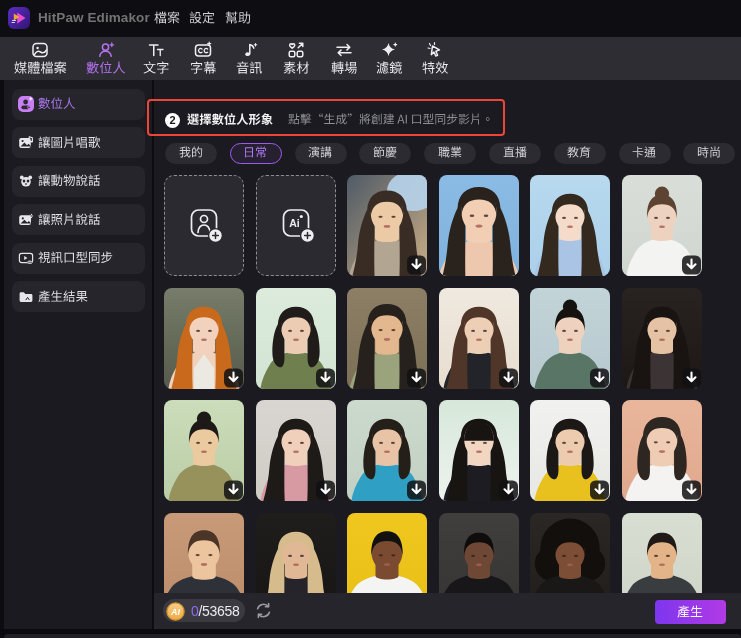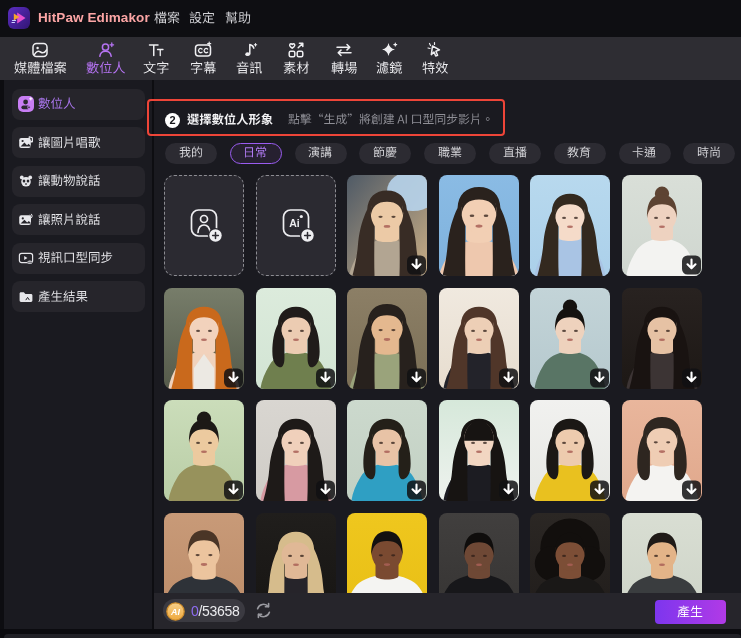--- a/index.html
+++ b/index.html
@@ -11,21 +11,21 @@
         <linearGradient id="lg1" x1="0" y1="0" x2="1" y2="1">
 <stop offset="0" stop-color="#5b2ec2"></stop>
           <stop offset="1" stop-color="#321573"></stop>
         </linearGradient>
       </defs>
 <rect width="22" height="22" rx="6" fill="url(#lg1)"></rect>
 <polygon points="9.2,5.5 9.2,16.5 17.5,11" fill="#e84fd0"></polygon>
 <polygon points="5.8,6.5 5.8,13.5 11.4,10" fill="#f7a62c"></polygon>
 <path d="M4.5,13.5 L7.5,13.5 M4,15.5 L6.5,15.5" stroke="#cfd4ff" stroke-width="1.1" stroke-linecap="round"></path>
 </svg>
-<div class="abs" style="left:38px;top:10px;font:700 13.5px 'Liberation Sans',sans-serif;color:#fca5a5;letter-spacing:.1px">HitPaw Edimakor</div>
+<div class="abs" style="left:38px;top:10px;font:700 13.5px 'Liberation Sans',sans-serif;color:#737373;letter-spacing:.1px">HitPaw Edimakor</div>
 <div style="position:absolute;left:153px;top:11px;width:29px;height:16px"><svg width="29" height="16" viewBox="0 0 29 16">
         <path d="M1.7 3.3H5.6V4.3H1.7ZM3.4 0.5H4.3V12.5H3.4ZM3.4 3.9 4 4.1Q3.8 4.9 3.6 5.7Q3.4 6.5 3.1 7.3Q2.9 8.1 2.6 8.8Q2.2 9.5 1.9 10Q1.8 9.8 1.7 9.6Q1.5 9.3 1.4 9.2Q1.7 8.7 2 8.1Q2.3 7.5 2.6 6.8Q2.9 6.1 3.1 5.3Q3.3 4.6 3.4 3.9ZM4.2 5.2Q4.3 5.3 4.6 5.6Q4.8 5.9 5 6.3Q5.3 6.7 5.5 7Q5.7 7.4 5.8 7.5L5.3 8.2Q5.2 8 5 7.6Q4.8 7.2 4.6 6.8Q4.3 6.4 4.1 6.1Q3.9 5.7 3.8 5.5ZM6.8 9.4H12.4V10.2H6.8ZM6.7 11.2H12.4V12H6.7ZM9 0.5H10V3.1H9ZM9.1 8.1H9.9V11.6H9.1ZM5.8 2.6H13.3V4.7H12.4V3.4H6.7V4.7H5.8ZM6.1 7.7H13V12.5H12V8.4H7V12.5H6.1ZM7.9 5V6.2H11.3V5ZM7 4.3H12.2V6.9H7ZM6.4 1 7.2 0.7Q7.5 1.1 7.7 1.5Q7.9 2 8 2.3L7.2 2.7Q7.1 2.3 6.9 1.8Q6.7 1.4 6.4 1ZM11.8 0.6 12.7 1Q12.4 1.4 12.2 1.9Q11.9 2.3 11.6 2.7L10.9 2.4Q11.1 2 11.4 1.5Q11.6 1 11.8 0.6ZM20 7.4H21V12.5H20ZM15 1.5H26V3.4H25.1V2.3H16V3.4H15ZM14.8 3.8H26.2V4.6H14.8ZM14.7 8.4H26.3V9.3H14.7ZM23.2 2.9 24.2 3.1Q23.8 4.3 23.1 5.2Q22.3 6 21.2 6.5Q20.2 7 18.6 7.3Q17.1 7.6 15.2 7.7Q15.1 7.5 15 7.3Q14.9 7.1 14.8 6.9Q16.7 6.8 18.1 6.6Q19.6 6.3 20.6 5.9Q21.6 5.4 22.2 4.7Q22.9 4 23.2 2.9ZM16.5 5.9 17.3 5.3Q18.5 5.5 19.7 5.7Q21 5.9 22.1 6.2Q23.3 6.4 24.3 6.7Q25.3 7 26.1 7.2L25.1 7.9Q24.2 7.5 22.8 7.2Q21.5 6.8 19.8 6.5Q18.2 6.2 16.5 5.9ZM19.6 0.7 20.6 0.5Q20.8 0.8 21 1.1Q21.2 1.5 21.4 1.7L20.3 2.1Q20.2 1.8 20 1.4Q19.8 1 19.6 0.7ZM16.5 5.9Q17 5.4 17.5 4.9Q18.1 4.3 18.6 3.6Q19.1 3 19.5 2.5L20.4 2.8Q20.1 3.3 19.5 3.9Q19 4.5 18.5 5Q18 5.5 17.5 5.9ZM17.9 9.6 18.9 9.9Q18.5 10.3 18 10.7Q17.4 11.1 16.8 11.5Q16.2 11.8 15.7 12.1Q15.6 12 15.4 11.9Q15.3 11.7 15.1 11.6Q15 11.5 14.8 11.4Q15.7 11.1 16.6 10.6Q17.4 10.1 17.9 9.6ZM22 10 22.6 9.4Q23.2 9.7 23.9 10Q24.5 10.4 25.1 10.8Q25.7 11.1 26.1 11.4L25.4 12.1Q25 11.8 24.5 11.4Q23.9 11.1 23.2 10.7Q22.6 10.3 22 10Z" fill="#d2d2d6"></path>
       </svg></div>
 <div style="position:absolute;left:188px;top:11px;width:29px;height:16px"><svg width="29" height="16" viewBox="0 0 29 16">
         <path d="M2.2 4.5H6V5.2H2.2ZM2.2 6.2H6V6.9H2.2ZM1.6 2.7H6.6V3.5H1.6ZM2.6 7.9H6V11.7H2.6V10.9H5.2V8.7H2.6ZM2.2 7.9H3V12.3H2.2ZM3 0.9 3.8 0.5Q4.1 0.9 4.4 1.3Q4.6 1.8 4.8 2.1L4 2.6Q3.8 2.2 3.6 1.7Q3.3 1.2 3 0.9ZM7.9 1H11.2V1.9H7.9ZM6.4 6.3H12.2V7.2H6.4ZM11.8 6.3H12L12.2 6.2L12.8 6.5Q12.4 7.7 11.8 8.7Q11.1 9.7 10.3 10.4Q9.5 11.1 8.5 11.7Q7.5 12.2 6.5 12.5Q6.4 12.4 6.3 12.2Q6.2 12 6.1 11.9Q6 11.7 5.9 11.6Q6.9 11.4 7.8 10.9Q8.8 10.5 9.5 9.8Q10.3 9.2 10.9 8.3Q11.5 7.5 11.8 6.4ZM7.8 7.1Q8.3 8.2 9.1 9.1Q9.9 10 11.1 10.6Q12.2 11.3 13.6 11.6Q13.5 11.7 13.3 11.8Q13.2 12 13.1 12.2Q13 12.3 12.9 12.5Q10.8 11.9 9.3 10.6Q7.8 9.3 7 7.4ZM7.7 1H8.6V2.4Q8.6 3 8.4 3.7Q8.3 4.3 7.9 4.9Q7.5 5.5 6.7 5.9Q6.6 5.8 6.5 5.7Q6.4 5.6 6.3 5.4Q6.1 5.3 6.1 5.2Q6.8 4.8 7.1 4.3Q7.5 3.9 7.6 3.4Q7.7 2.9 7.7 2.4ZM10.8 1H11.7V4Q11.7 4.3 11.7 4.4Q11.7 4.5 11.9 4.5Q11.9 4.5 12.1 4.5Q12.3 4.5 12.4 4.5Q12.6 4.5 12.6 4.5Q12.8 4.5 12.9 4.5Q13.1 4.5 13.2 4.4Q13.2 4.6 13.2 4.9Q13.3 5.1 13.3 5.3Q13.2 5.3 13 5.3Q12.8 5.3 12.7 5.3Q12.6 5.3 12.4 5.3Q12.2 5.3 12 5.3Q11.9 5.3 11.8 5.3Q11.4 5.3 11.1 5.2Q10.9 5.1 10.8 4.8Q10.8 4.5 10.8 4ZM16.7 4.5H24.3V5.5H16.7ZM20.5 7.6H24.9V8.5H20.5ZM20 5H21V11.6L20 11.4ZM16.9 6.5 17.9 6.6Q17.6 8.6 17 10.1Q16.4 11.6 15.3 12.5Q15.2 12.4 15 12.3Q14.9 12.2 14.7 12.1Q14.6 11.9 14.5 11.9Q15.6 11 16.1 9.7Q16.7 8.3 16.9 6.5ZM17.5 8.2Q17.9 9.2 18.4 9.8Q19 10.4 19.7 10.7Q20.4 11.1 21.3 11.2Q22.1 11.3 23.1 11.3Q23.3 11.3 23.6 11.3Q23.9 11.3 24.3 11.3Q24.7 11.3 25.2 11.3Q25.6 11.3 25.9 11.3Q26.3 11.3 26.5 11.3Q26.4 11.4 26.3 11.6Q26.3 11.8 26.2 11.9Q26.1 12.1 26.1 12.3H25.5H23.1Q21.9 12.3 20.9 12.1Q19.9 12 19.2 11.6Q18.4 11.2 17.8 10.4Q17.2 9.7 16.7 8.5ZM15.1 2H25.9V4.8H24.9V2.9H16V4.8H15.1ZM19.5 0.7 20.5 0.4Q20.7 0.8 21 1.3Q21.2 1.7 21.3 2L20.3 2.3Q20.2 2 20 1.6Q19.8 1.1 19.5 0.7Z" fill="#d2d2d6"></path>
       </svg></div>
 <div style="position:absolute;left:224px;top:11px;width:29px;height:16px"><svg width="29" height="16" viewBox="0 0 29 16">
         <path d="M7 8.8H8V12.5H7ZM2.6 9.6H12V10.3H3.6V12.3H2.6ZM11.7 9.6H12.6V11.3Q12.6 11.7 12.5 11.9Q12.4 12 12.1 12.1Q11.8 12.2 11.4 12.2Q10.9 12.3 10.2 12.3Q10.1 12.1 10 11.9Q9.9 11.7 9.8 11.5Q10.4 11.5 10.8 11.5Q11.3 11.5 11.4 11.5Q11.6 11.5 11.6 11.5Q11.7 11.4 11.7 11.3ZM7.6 1.7H13.3V2.4H7.6ZM2.3 1.2H7.1V1.8H2.3ZM2.1 3.6H7.3V4.2H2.1ZM1.8 2.4H7.5V3H1.8ZM8.2 3 8.9 2.7Q9.2 3 9.6 3.4Q9.9 3.9 10.1 4.2L9.4 4.6Q9.3 4.3 8.9 3.8Q8.6 3.4 8.2 3ZM1.8 5.1Q2.5 5 3.4 4.9Q4.4 4.9 5.4 4.8Q6.5 4.7 7.6 4.6L7.6 5.2Q6.5 5.3 5.5 5.4Q4.5 5.5 3.5 5.6Q2.6 5.7 1.8 5.7ZM11 0.5H11.9V4.7Q11.9 5.1 11.8 5.2Q11.7 5.4 11.5 5.5Q11.2 5.6 10.8 5.6Q10.4 5.6 9.8 5.6Q9.8 5.5 9.7 5.3Q9.6 5.1 9.5 4.9Q10 4.9 10.3 4.9Q10.7 4.9 10.8 4.9Q10.9 4.9 11 4.9Q11 4.8 11 4.7ZM4.2 0.5H5.1V2.8H4.2ZM4.2 2.8H5.1V5.2H4.2ZM4.1 7.8V8.4H11V7.8ZM4.1 6.6V7.2H11V6.6ZM3.3 6H11.9V9H3.3ZM7.3 5.1 8.2 5.3Q8.1 5.6 7.9 5.9Q7.8 6.2 7.6 6.4L6.9 6.2Q7 5.9 7.1 5.6Q7.3 5.3 7.3 5.1ZM20.1 3.5H25.6V4.4H20.1ZM25.1 3.5H26.1Q26.1 3.5 26.1 3.6Q26.1 3.7 26.1 3.8Q26.1 3.9 26.1 4Q26 6 26 7.4Q25.9 8.9 25.8 9.8Q25.8 10.7 25.7 11.2Q25.5 11.7 25.4 11.9Q25.2 12.1 25 12.2Q24.8 12.3 24.4 12.4Q24.1 12.4 23.7 12.4Q23.2 12.4 22.7 12.4Q22.6 12.2 22.6 11.9Q22.5 11.6 22.4 11.4Q22.9 11.5 23.4 11.5Q23.9 11.5 24.1 11.5Q24.2 11.5 24.3 11.5Q24.5 11.4 24.5 11.3Q24.7 11.1 24.8 10.7Q24.9 10.2 24.9 9.3Q25 8.4 25 7.1Q25.1 5.7 25.1 3.7ZM22.2 0.5H23.2Q23.2 2 23.1 3.5Q23.1 4.9 22.9 6.2Q22.8 7.5 22.4 8.7Q22 9.9 21.3 10.8Q20.6 11.8 19.5 12.5Q19.4 12.3 19.2 12.1Q19 11.9 18.8 11.8Q19.9 11.1 20.5 10.2Q21.2 9.3 21.5 8.2Q21.9 7.2 22 5.9Q22.2 4.7 22.2 3.3Q22.2 1.9 22.2 0.5ZM15.4 1.2H19.6V9.6H18.7V2H16.3V10.4H15.4ZM14.4 10.2Q15.2 10.1 16.1 9.9Q17.1 9.7 18.2 9.4Q19.3 9.2 20.3 9L20.4 9.8Q19.4 10.1 18.4 10.3Q17.3 10.6 16.4 10.8Q15.4 11 14.6 11.2ZM15.8 4H19.1V4.8H15.8ZM15.8 6.7H19.1V7.6H15.8Z" fill="#d2d2d6"></path>
       </svg></div>
 <div class="abs" style="left:0;top:37px;width:741px;height:42.5px;background:#2e2d33"></div>

